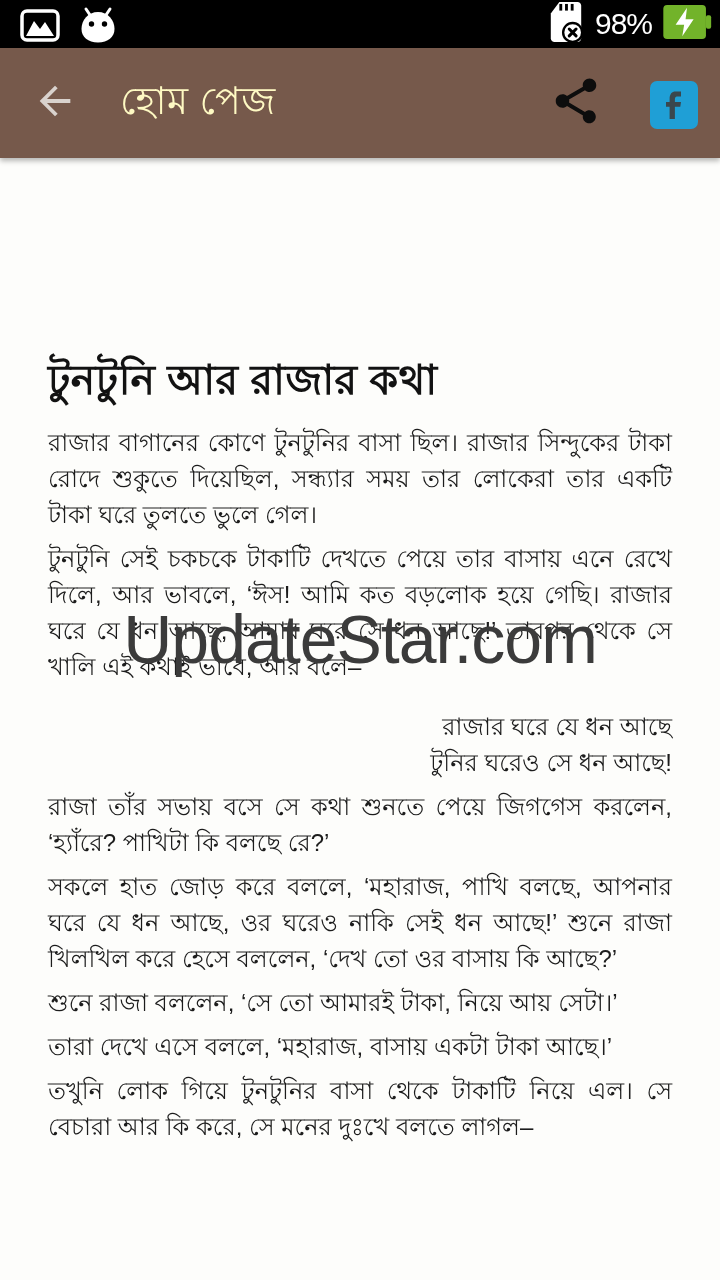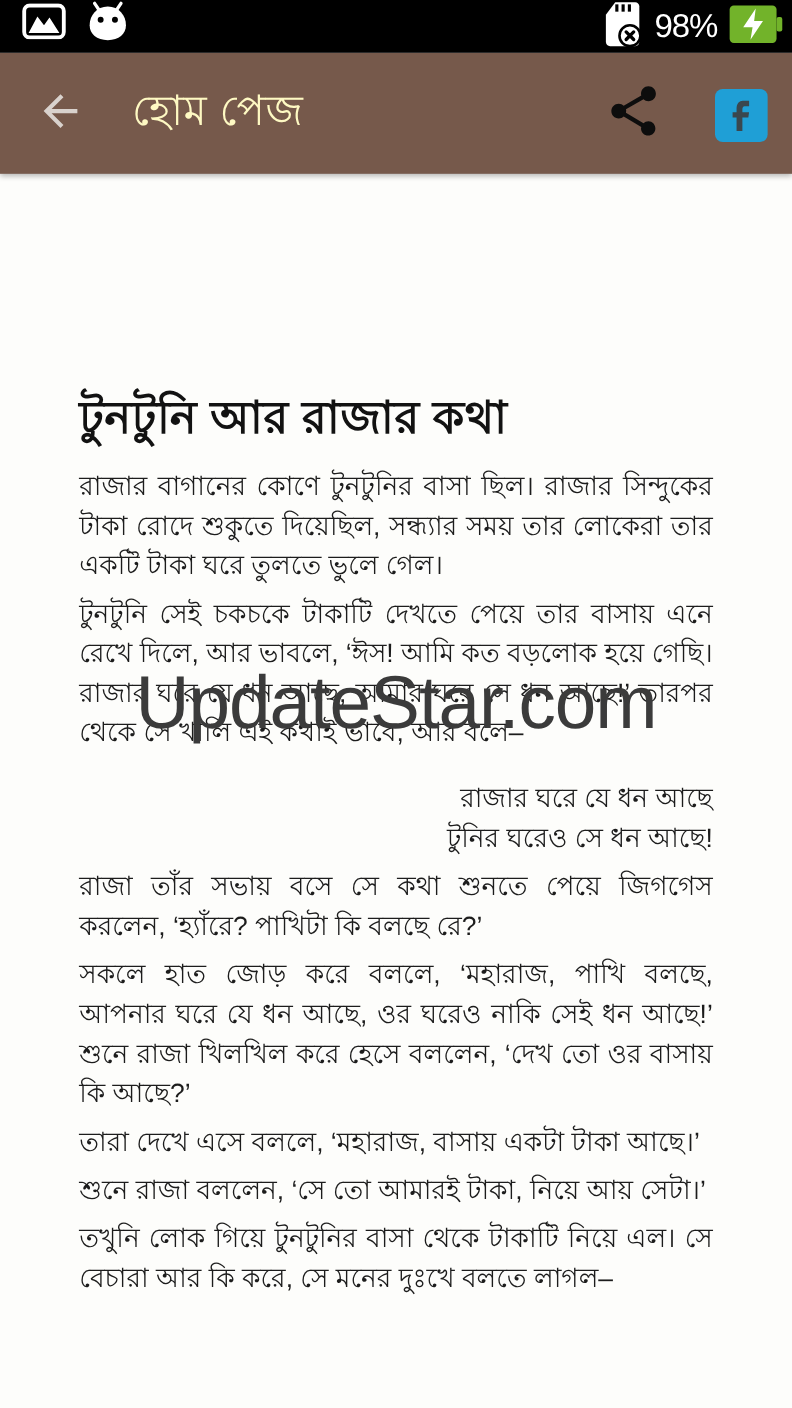--- a/index.html
+++ b/index.html
@@ -2,38 +2,38 @@
 <html><head>
 <meta charset="utf-8">
 <style>
   * { margin:0; padding:0; box-sizing:border-box; }
   html,body { width:720px; height:1280px; }
   body { font-family:"Liberation Sans","DejaVu Sans",sans-serif; background:#ffffff; }
   .screen { position:relative; width:720px; height:1280px; overflow:hidden; background:#fdfdfb; }
 
   
   .statusbar { position:absolute; top:0; left:0; width:720px; height:48px; background:#000;
-               display:flex; align-items:flex-start; color:#fff; z-index:20; }
+               display:flex; align-items:flex-end; color:#fff; z-index:20; }
   .sb-left { display:flex; align-items:center; gap:18px; margin-left:20px; }
   .sb-right { margin-left:auto; display:flex; align-items:center; gap:10px; margin-right:8px; }
   .sb-pct { font-size:30px; color:#fff; letter-spacing:-1px; }
   .sb-time { font-size:31px; color:#fff; letter-spacing:-1px; margin-left:4px; }
 
   
   .appbar { position:absolute; top:48px; left:0; width:720px; height:110px; background:#76594b;
             box-shadow:0 3px 5px rgba(0,0,0,0.28); display:flex; align-items:center; z-index:15; }
   .back-btn { margin-left:30px; width:50px; height:50px; display:flex; align-items:center; justify-content:center; }
   .appbar-title { color:#fef9c3; font-size:38px; margin-left:40px; letter-spacing:0.5px; }
   .share-btn { position:absolute; right:116px; top:26px; width:56px; height:58px;
                display:flex; align-items:center; justify-content:center; }
   .fb-btn { position:absolute; right:22px; top:33px; width:48px; height:48px; }
 
   
   .content { position:absolute; top:158px; left:0; width:720px; height:1122px;
-             background:#fdfdfb; padding:0 72px; overflow:hidden; }
+             background:#fdfdfb; padding:0 48px; overflow:hidden; }
   .story-title { margin-top:190px; font-size:41px; font-weight:bold; color:#121212; letter-spacing:0.5px; }
   .para { margin-top:8px; font-size:24px; line-height:36px; color:#1c1c1c; text-align:justify; }
   .verse { margin-top:24px; font-size:24px; line-height:36px; color:#1c1c1c; }
   .verse div { display:block;text-align:right; }
 
   
   .watermark { position:absolute; top:600px; left:0; width:720px; text-align:center;
                font-size:68px; font-weight:300; color:#3b3b3b; z-index:10;
                letter-spacing:-1px; pointer-events:none; }
 </style>
@@ -111,21 +111,21 @@
   <div class="content">
     <div class="story-title">টুনটুনি আর রাজার কথা</div>
     <p class="para">রাজার বাগানের কোণে টুনটুনির বাসা ছিল। রাজার সিন্দুকের টাকা রোদে শুকুতে দিয়েছিল, সন্ধ্যার সময় তার লোকেরা তার একটি টাকা ঘরে তুলতে ভুলে গেল।</p>
     <p class="para">টুনটুনি সেই চকচকে টাকাটি দেখতে পেয়ে তার বাসায় এনে রেখে দিলে, আর ভাবলে, ‘ঈস! আমি কত বড়লোক হয়ে গেছি। রাজার ঘরে যে ধন আছে, আমার ঘরে সে ধন আছে!’ তারপর থেকে সে খালি এই কথাই ভাবে, আর বলে–</p>
     <div class="verse">
       <div>রাজার ঘরে যে ধন আছে</div>
       <div>টুনির ঘরেও সে ধন আছে!</div>
     </div>
     <p class="para">রাজা তাঁর সভায় বসে সে কথা শুনতে পেয়ে জিগগেস করলেন, ‘হ্যাঁরে? পাখিটা কি বলছে রে?’</p>
     <p class="para">সকলে হাত জোড় করে বললে, ‘মহারাজ, পাখি বলছে, আপনার ঘরে যে ধন আছে, ওর ঘরেও নাকি সেই ধন আছে!’ শুনে রাজা খিলখিল করে হেসে বললেন, ‘দেখ তো ওর বাসায় কি আছে?’</p>
+    <p class="para">শুনে রাজা বললেন, ‘সে তো আমারই টাকা, নিয়ে আয় সেটা।’</p>
     <p class="para">তারা দেখে এসে বললে, ‘মহারাজ, বাসায় একটা টাকা আছে।’</p>
-    <p class="para">শুনে রাজা বললেন, ‘সে তো আমারই টাকা, নিয়ে আয় সেটা।’</p>
     <p class="para">তখুনি লোক গিয়ে টুনটুনির বাসা থেকে টাকাটি নিয়ে এল। সে বেচারা আর কি করে, সে মনের দুঃখে বলতে লাগল–</p>
 
   </div>
 
   <div class="watermark">UpdateStar.com</div>
 
 </div>
 
 </body></html>

